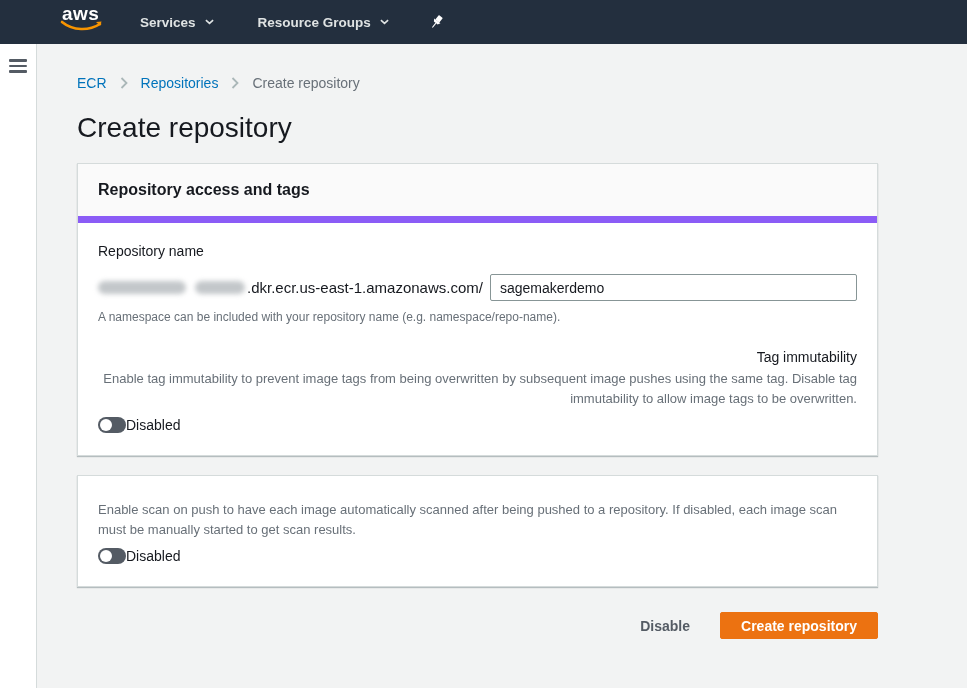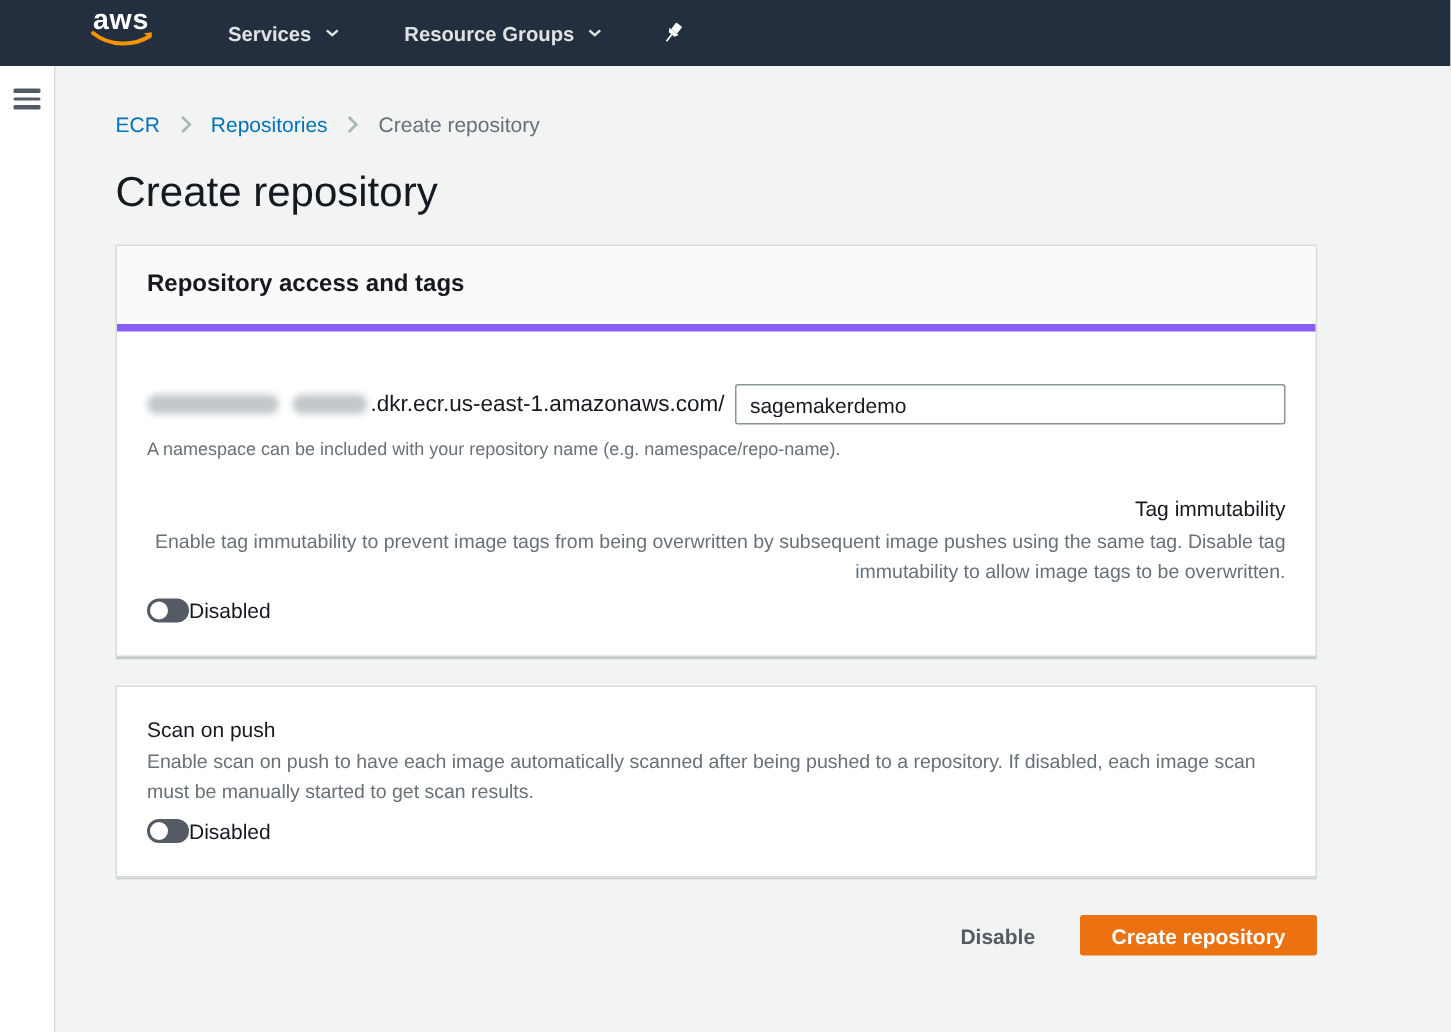--- a/index.html
+++ b/index.html
@@ -18,21 +18,21 @@
   .logo { margin-left:60px; position:relative; width:46px; height:28px; flex:0 0 auto; }
   .logo-text {
     color:#fff; font-weight:bold; font-size:19px; letter-spacing:0.5px;
     position:absolute; top:-5px; left:2px;
   }
   .logo-swoosh { position:absolute; left:0; top:12px; }
   .topnav-item {
     display:flex; align-items:center; gap:9px; color:#dfe3e3;
     font-size:13.5px; font-weight:bold; cursor:pointer;
   }
-  .topnav-item.services { margin-left:46px;text-align:right; }
+  .topnav-item.services { margin-left:34px;text-align:right; }
   .topnav-item.resource-groups { margin-left:44px; }
   .pin-btn { margin-left:40px; display:flex; align-items:center; cursor:pointer; }
 
   
   .shell { display:flex; height:660px; }
   .side-rail {
     width:37px; background:#fff; border-right:1px solid #d5dbdb; flex:0 0 auto;
   }
   .hamburger { margin:15px auto 0 auto; width:18px; cursor:pointer; }
   .hamburger .bar { height:2.5px; background:#545b64; margin-bottom:3px; border-radius:1px; }
@@ -46,21 +46,21 @@
 
   
   .page-title { font-size:28px; font-weight:400; margin-top:21px; color:#16191f; }
 
   
   .panel {
     width:801px; background:#fff; border:1px solid #d5dbdb;
     box-shadow:0 1px 1px 0 rgba(0,28,36,0.25); margin-top:19px;
   }
   .panel-header {
-    background:#fafafa; border-bottom:5px solid #8b5cf6;
+    background:#fafafa; border-bottom:7px solid #8b5cf6;
     padding:17px 20px; font-size:16px; font-weight:bold; color:#16191f;
   }
   .panel-body { padding:20px 20px 22px 20px; }
 
   .field-label { font-size:14px; color:#16191f; }
   .field-desc { font-size:13px; color:#687078; line-height:1.5; margin-top:4px; max-width:782px; }
 
   .repo-row { display:flex; align-items:center; margin-top:15px; }
   .redacted { display:flex; align-items:center; gap:9px; margin-right:2px; filter:blur(2.5px); }
   .redacted .blob { background:#c3c7ca; height:13px; border-radius:7px; }
@@ -162,20 +162,21 @@
       </span>
       <span class="crumb-current">Create repository</span>
     </div>
 
     <h1 class="page-title">Create repository</h1>
 
     <div class="panel">
       <div class="panel-header">Repository access and tags</div>
       <div class="panel-body">
 
+        <div class="field-label">Repository name</div>
 
         <div class="repo-row">
           <span class="redacted">
             <span class="blob blob-a"></span>
             <span class="blob blob-b"></span>
           </span>
           <span class="namespace-text">.dkr.ecr.us-east-1.amazonaws.com/</span>
           <input class="repo-input" type="text" value="sagemakerdemo" style="">
         </div>
 
@@ -191,21 +192,20 @@
             <span class="toggle-state">Disabled</span>
           </div>
         </div>
 
       </div>
     </div>
 
     <div class="panel">
       <div class="panel-body">
         <div>
-          <div class="field-label">Scan on push</div>
           <div class="field-desc">Enable scan on push to have each image automatically scanned after being pushed to a repository. If disabled, each image scan must be manually started to get scan results.</div>
           <div class="toggle-row">
             <span class="toggle">
               <span class="toggle-knob"></span>
             </span>
             <span class="toggle-state">Disabled</span>
           </div>
         </div>
       </div>
     </div>

